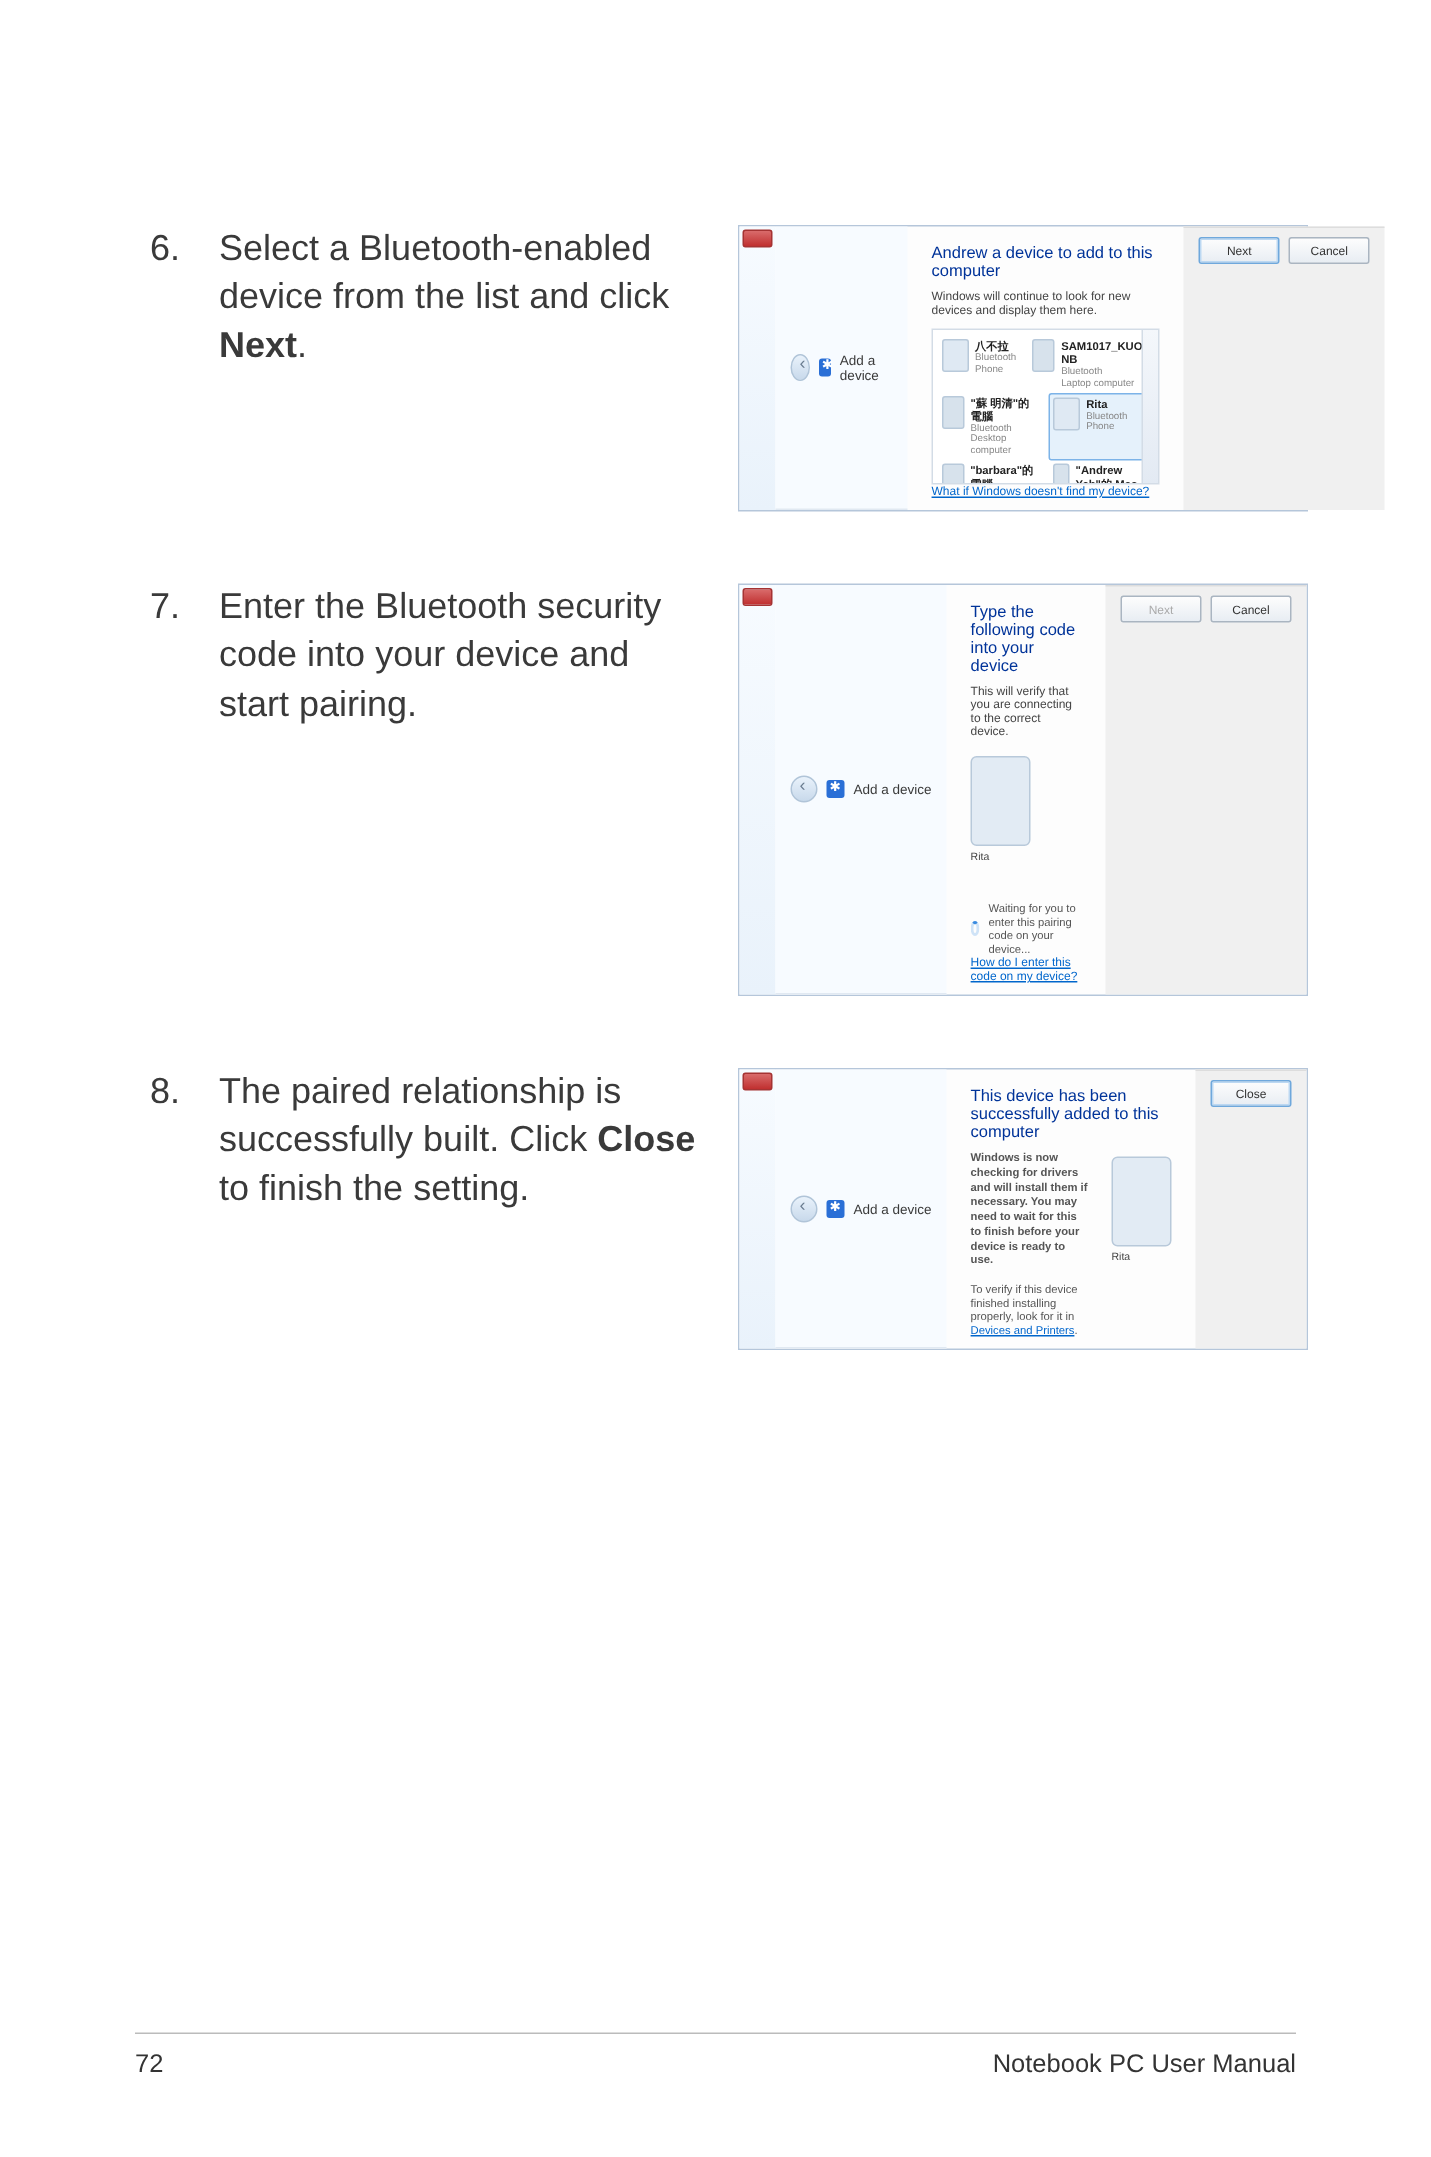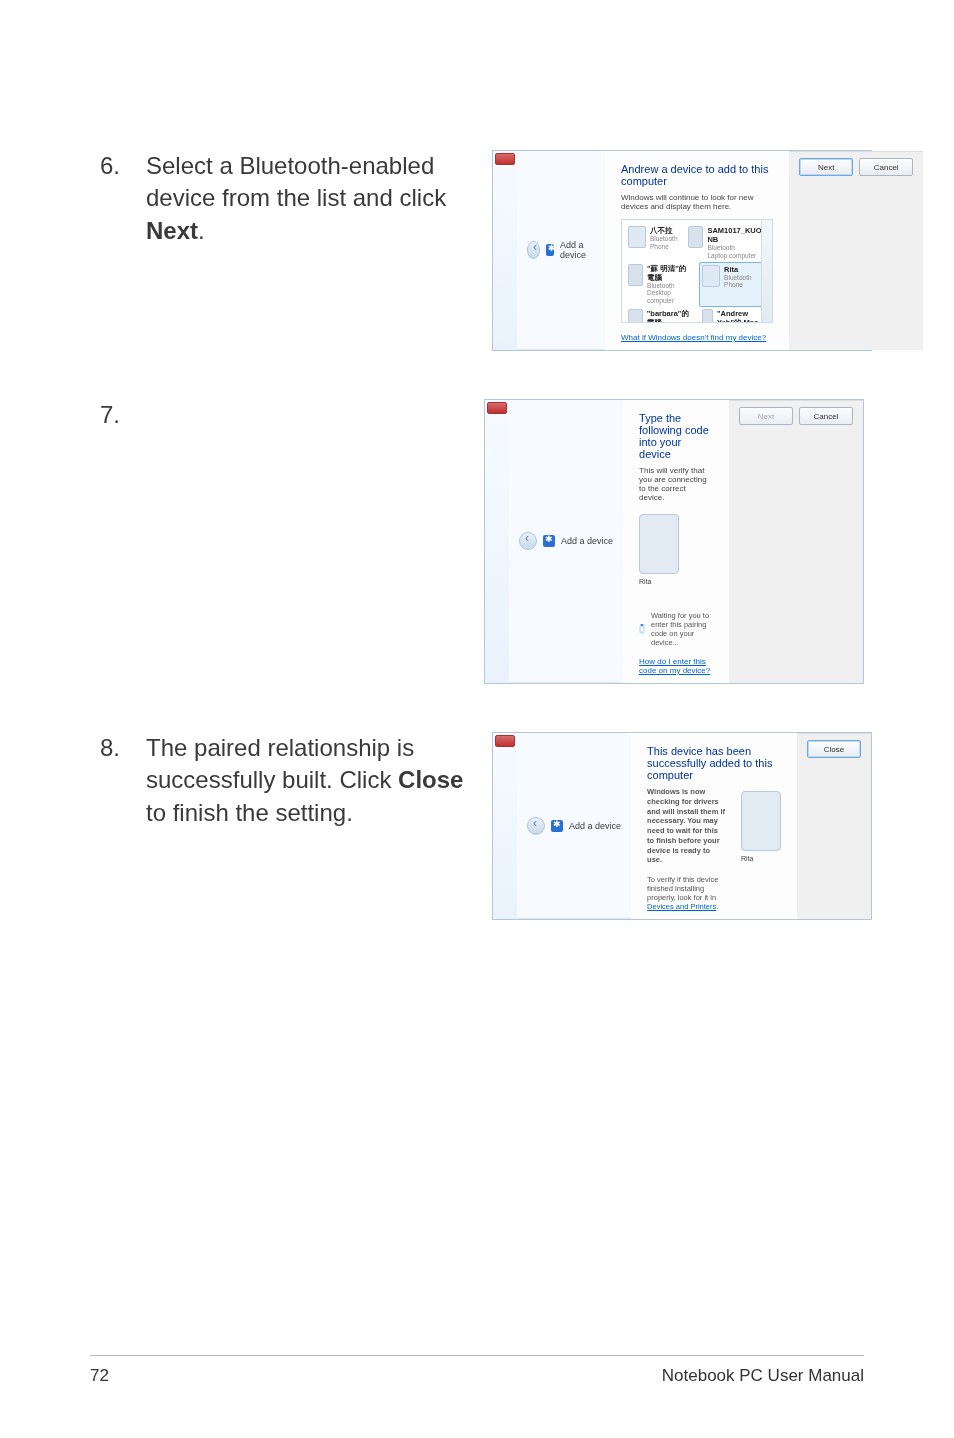--- a/index.html
+++ b/index.html
@@ -27,21 +27,21 @@
   .dev-list::after { content: ""; position: absolute; right: 0; top: 0; bottom: 0; width: 10px; background: linear-gradient(#f4f7fb,#e3eaf3); border-left: 1px solid #d3dce6; }
   .dev-row { display: flex; gap: 6px; }
   .dev { flex: 1; display: flex; gap: 4px; padding: 2px 2px; align-items: flex-start; }
   .dev.sel { background: #e5f1fb; border: 1px solid #7cb3e8; border-radius: 2px; }
   .dev .ico { width: 18px; height: 22px; background: #dbe6f1; border: 1px solid #b8c9da; border-radius: 2px; }
   .dev .ico.pc { background: #d7e2ec; }
   .dev .ico.phone { background: #dfe9f3; }
   .dev .meta { line-height: 1.2; }
   .dev .name { color: #222; font-size: 7.5px; font-weight: 600; }
   .dev .type, .dev .cat { color: #888; font-size: 6.5px; }
-  .link { color: #0066cc; font-size: 8px; text-decoration: underline; margin-top: 10px; display: inline-block; }
+  .link { color: #0066cc; font-size: 8px; text-decoration: underline; display: inline-block; }
   .footer { background: #f0f0f0; border-top: 1px solid #ddd; padding: 6px 10px; display: flex; justify-content: flex-end; gap: 6px; }
   .btn { min-width: 54px; height: 18px; border: 1px solid #aab5c1; border-radius: 2px; background: linear-gradient(#fdfdfd,#e8edf3); font-size: 8px; color: #333; display: flex; align-items: center; justify-content: center; padding: 0 8px; }
   .btn.primary { border-color: #6fa8dc; box-shadow: 0 0 0 1px #bcd8f2 inset; }
   .btn.disabled { color: #aaa; }
   
   .code-block { display: flex; gap: 16px; }
   .code-left { flex: 1; }
   .code-big { font-size: 20px; color: #222; margin: 6px 0 6px 0; letter-spacing: 1px; }
   .note-label { font-weight: 700; font-size: 7px; }
   .note-text { font-size: 7px; color: #555; margin-top: 2px; max-width: 230px; }
@@ -150,20 +150,21 @@
         <div class="footer">
           <div class="btn primary">Next</div>
           <div class="btn">Cancel</div>
         </div>
       </div>
     </div>
   </div>
 
   <div class="step-row">
     <div class="step-num">7.</div>
+    <div class="step-text">Enter the Bluetooth security code into your device and start pairing.</div>
     <div class="shot-wrap">
       <div class="shot">
         <div class="shot-top">
           <span class="winbtn close"></span>
         </div>
         <div class="titlebar">
           <span class="nav-back"></span>
           <span class="bt-icon"></span>
           <span class="ttl">Add a device</span>
         </div>

